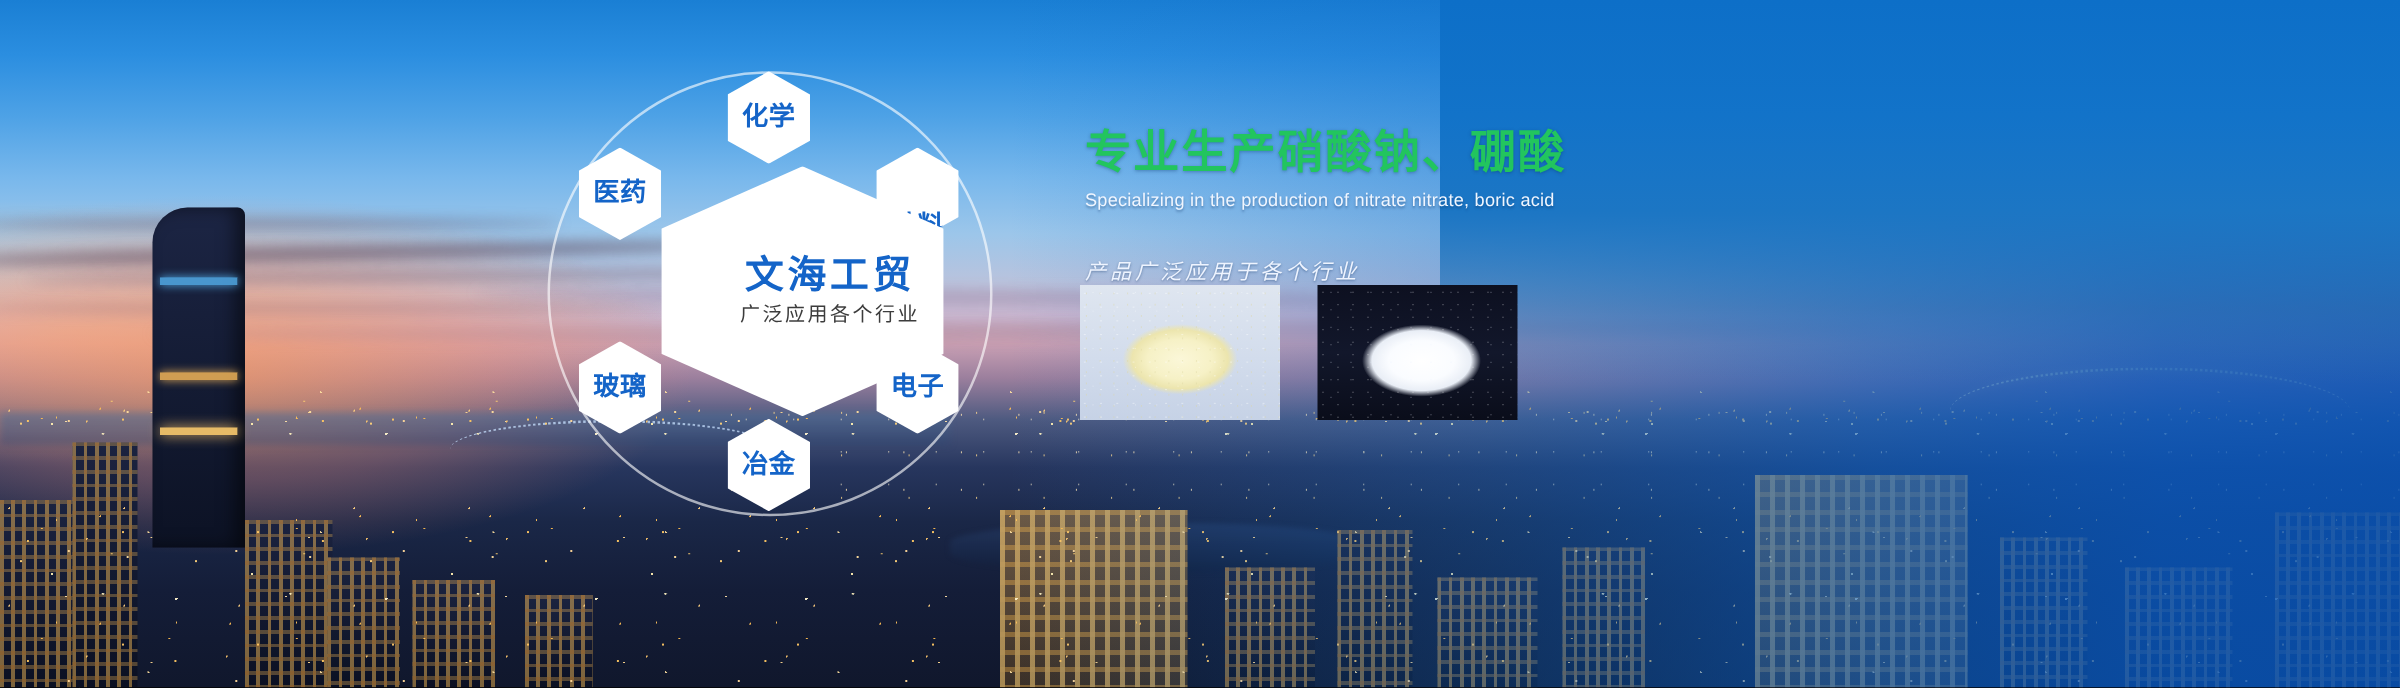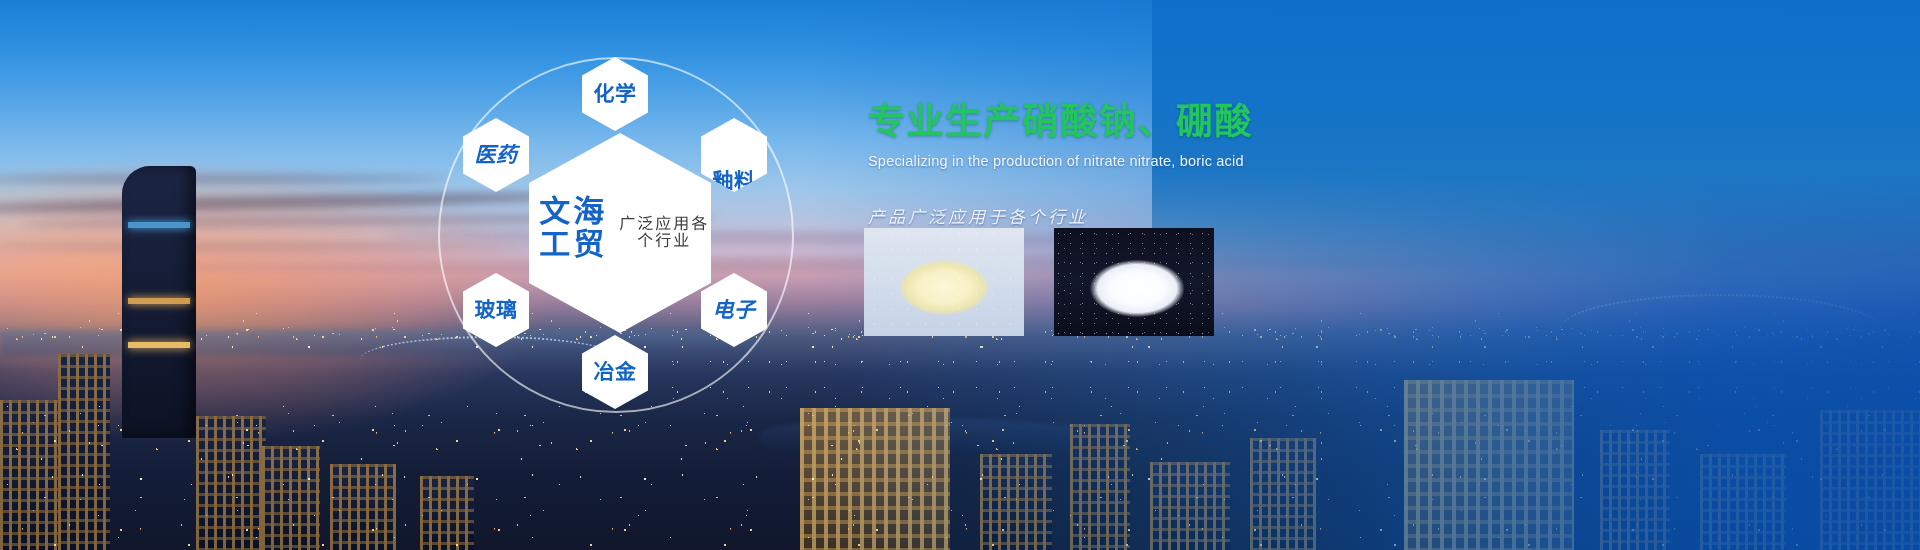--- a/index.html
+++ b/index.html
@@ -173,36 +173,37 @@
     clip-path:polygon(50% 0%,100% 25%,100% 75%,50% 100%,0% 75%,0% 25%);
     color:#1464c8;
     font-weight:bold;
     text-align:center;
     line-height:1.05;
   }
   .hex-sm{width:66px;height:74px;font-size:21px;letter-spacing:.5px;}
   .hex-center{
     width:182px;height:200px;
     left:99px;top:98px;
-    flex-direction:row;
+    flex-direction:column;
+    padding-left:44px;
   }
   .hex-center .name{
     font-size:31px;color:#1464c8;font-weight:bold;letter-spacing:3px;
     margin-bottom:9px;
   }
   .hex-center .sub{
     font-size:16px;color:#3c3c3c;font-weight:normal;letter-spacing:2px;
   }
   
   .h-top   {left:152px; top:22px;align-items:center;}
   .h-tr    {left:271px; top:83px;align-items:flex-end;}
-  .h-br    {left:271px; top:238px;font-style:italic;}
+  .h-br    {left:271px; top:238px;}
   .h-bot   {left:152px; top:300px;}
   .h-bl    {left:33px;  top:238px;}
-  .h-tl    {left:33px;  top:83px;font-style:italic;}
+  .h-tl    {left:33px;  top:83px;}
 
   
   .copy{position:absolute;left:868px;top:100px;width:640px;}
   .headline{
     font-size:37px;font-weight:bold;color:#22c55e;
     letter-spacing:1.5px;line-height:1.2;
     text-shadow:0 1px 3px rgba(0,40,90,.35);
     white-space:nowrap;
   }
   .subline{

